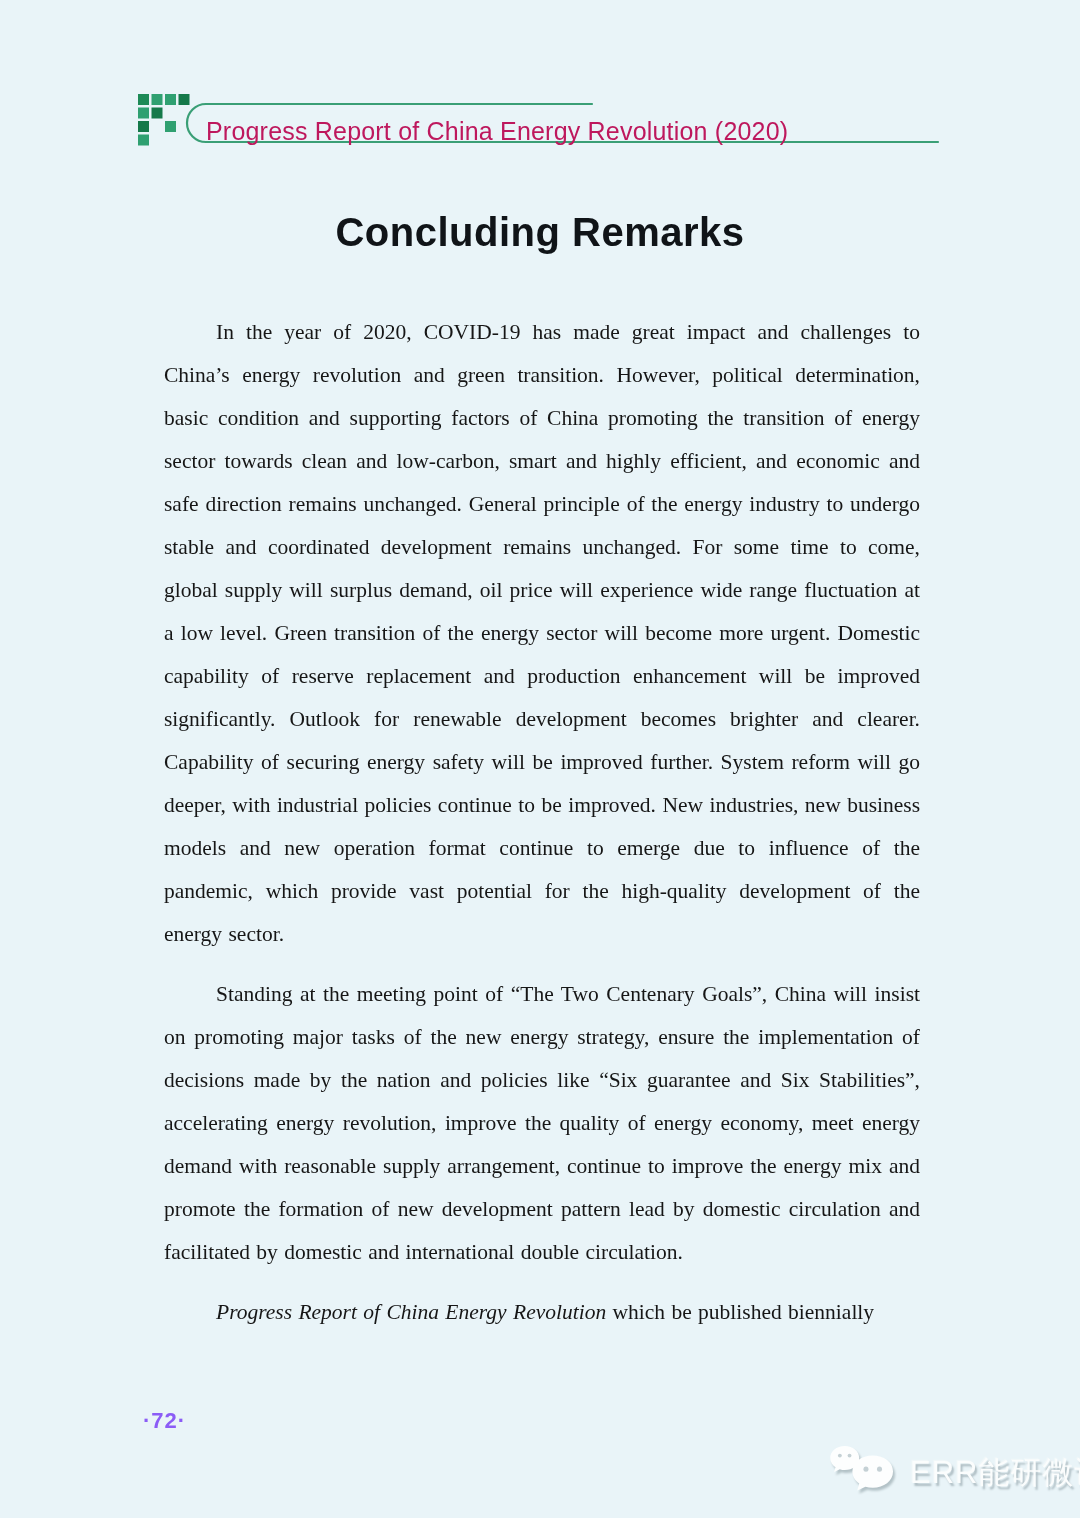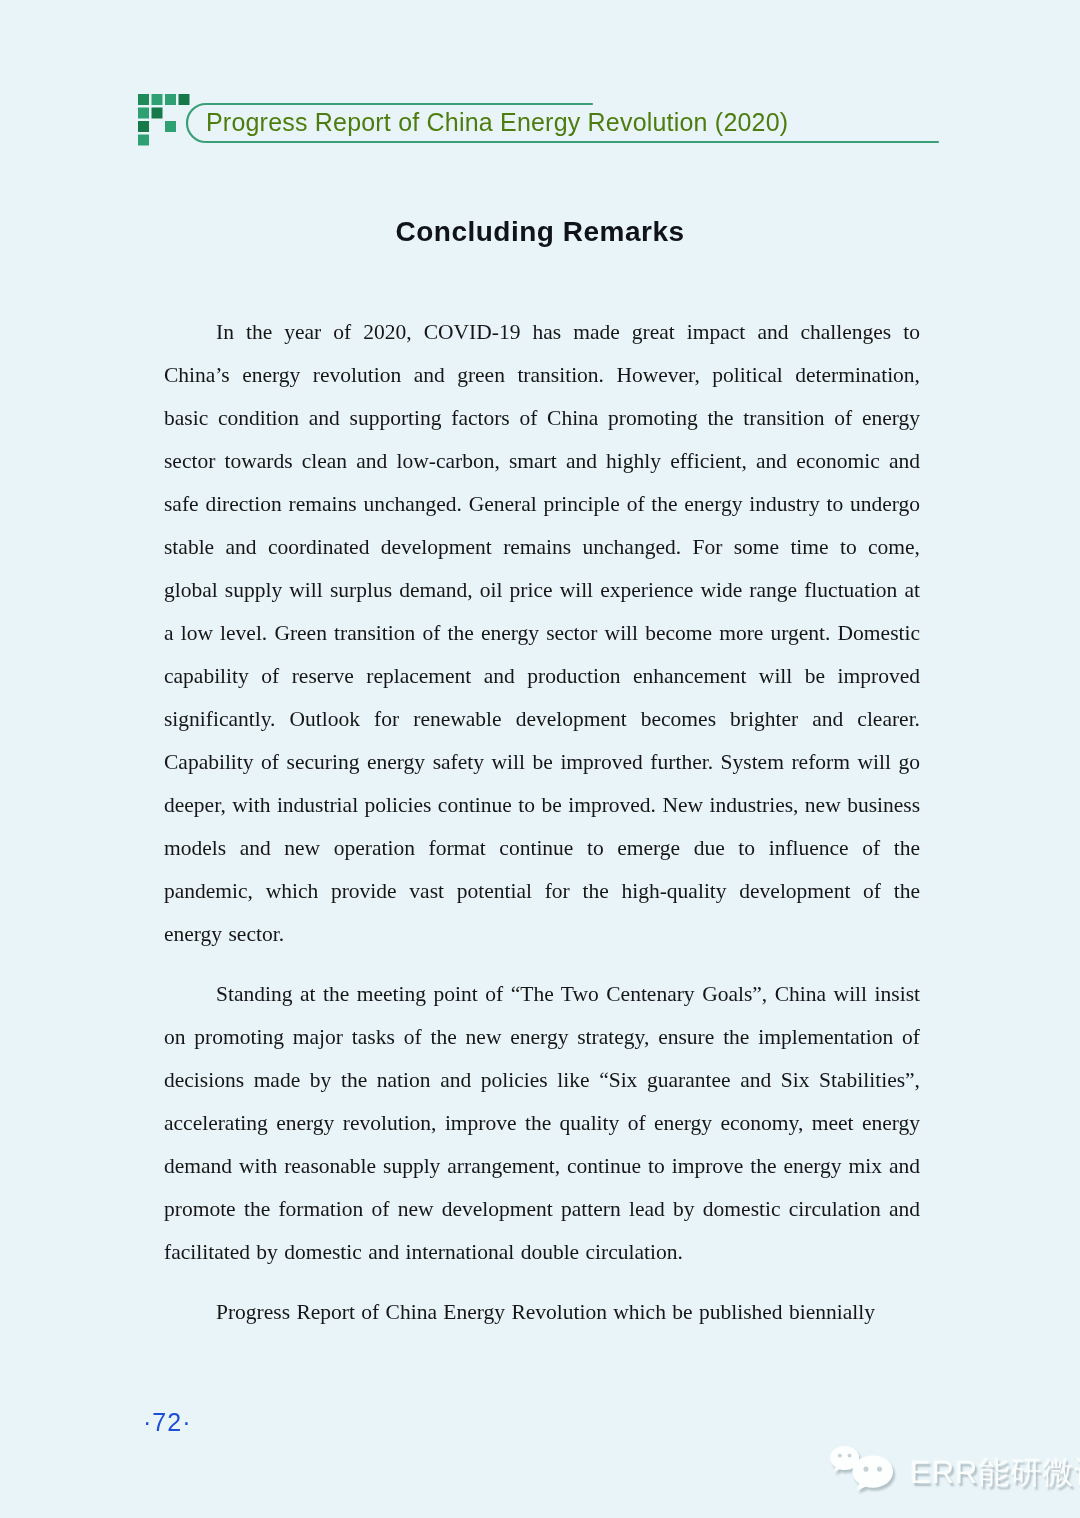--- a/index.html
+++ b/index.html
@@ -12,57 +12,58 @@
     color:#161616;
   }
   
   .logo{
     position:absolute;left:138px;top:94px;width:52px;height:52px;
   }
   .header-tab-svg{
     position:absolute;left:184px;top:102px;
   }
   .header-title{
-    position:absolute;left:206px;top:106px;width:520px;
+    position:absolute;left:206px;top:115px;width:520px;
     font-family:"Liberation Sans",sans-serif;
     font-size:25px;line-height:32px;
-    color:#4d7c0f;
+    color:#be185d;
     white-space:nowrap;
     letter-spacing:0.2px;
   }
   
   .page-title{
     position:absolute;left:0;top:206px;width:1080px;
     text-align:center;
     font-family:"Liberation Sans",sans-serif;
     font-weight:bold;
-    font-size:28px;line-height:52px;
+    font-size:40px;line-height:52px;
     color:#101418;
     letter-spacing:0.5px;
   }
   
   .body-text{
     position:absolute;left:147px;top:294px;width:790px;
   }
   .body-text p{
     margin:17px;
     font-size:21.5px;
     line-height:43px;
     text-align:justify;
     text-justify:inter-word;
     text-indent:52px;
     word-spacing:1px;
   }
-  .body-text p .it{}
+  .body-text p .it{font-style:italic;}
   
   .page-number{
     position:absolute;left:143px;top:1408px;
     font-family:"Liberation Sans",sans-serif;
-    font-size:25px;color:#1d4ed8;
+    font-size:22px;color:#8b5cf6;
     letter-spacing:1px;
+    font-weight:bold;
   }
   .watermark{
     position:absolute;left:828px;top:1444px;
     display:flex;align-items:center;
   }
   .wechat-icon-svg{
     width:74px;height:58px;
     filter:drop-shadow(2px 3px 1px #b3c2c7);
   }
   .watermark-text{

